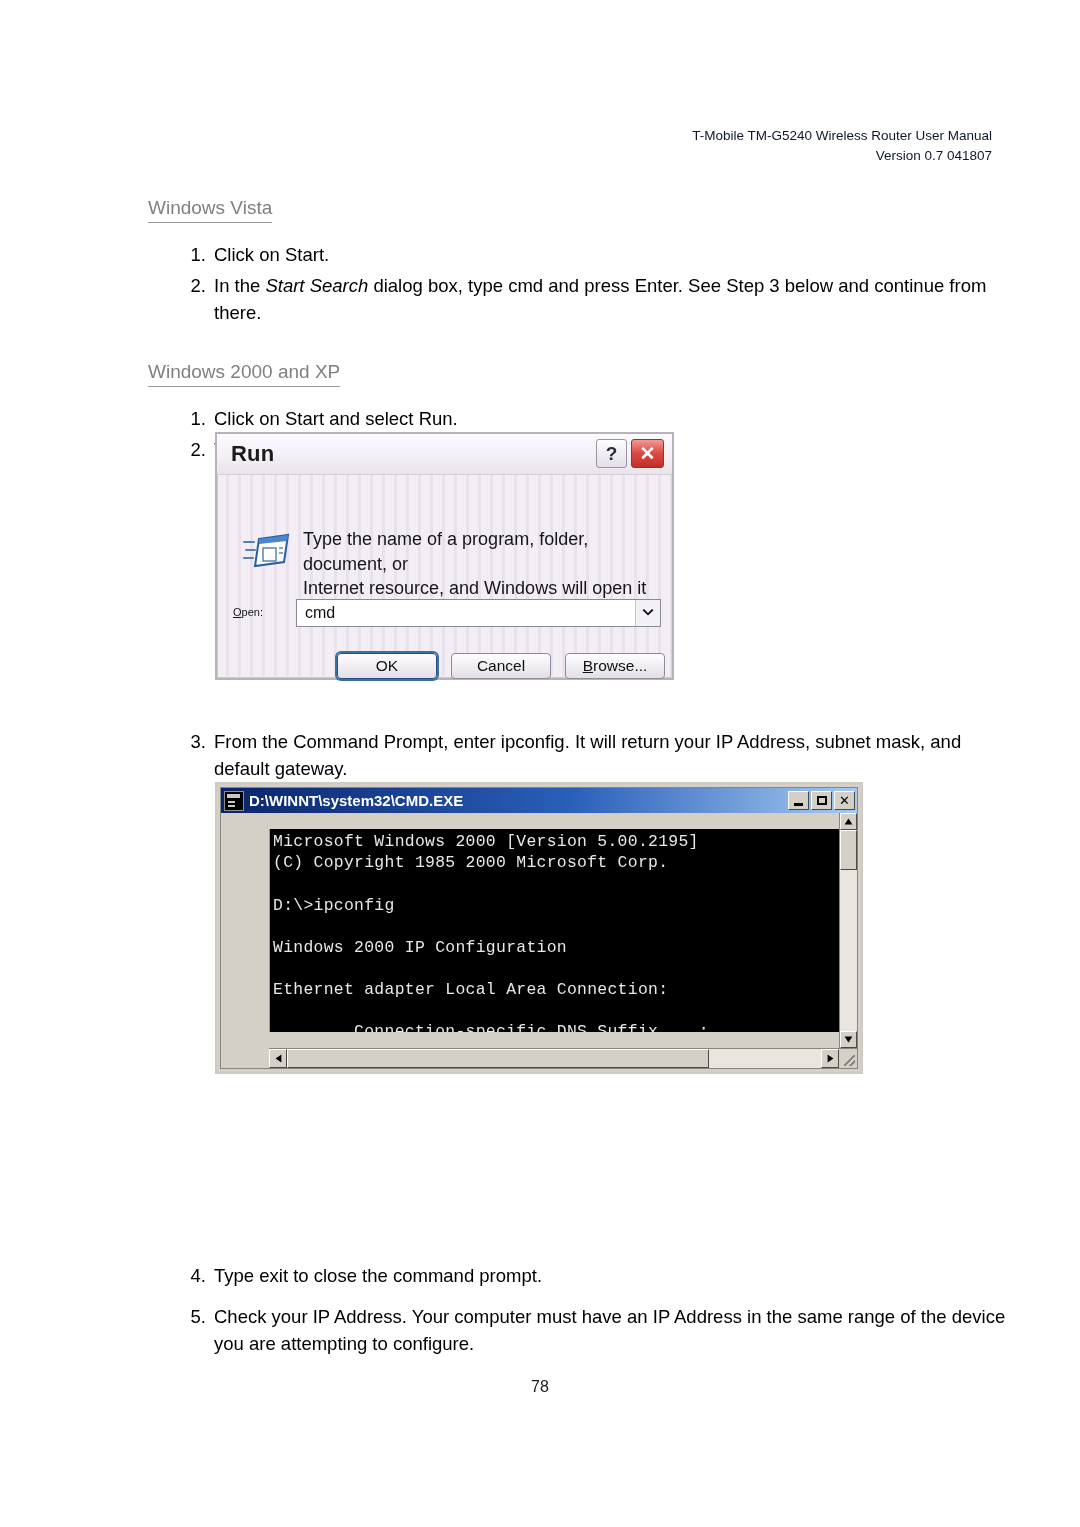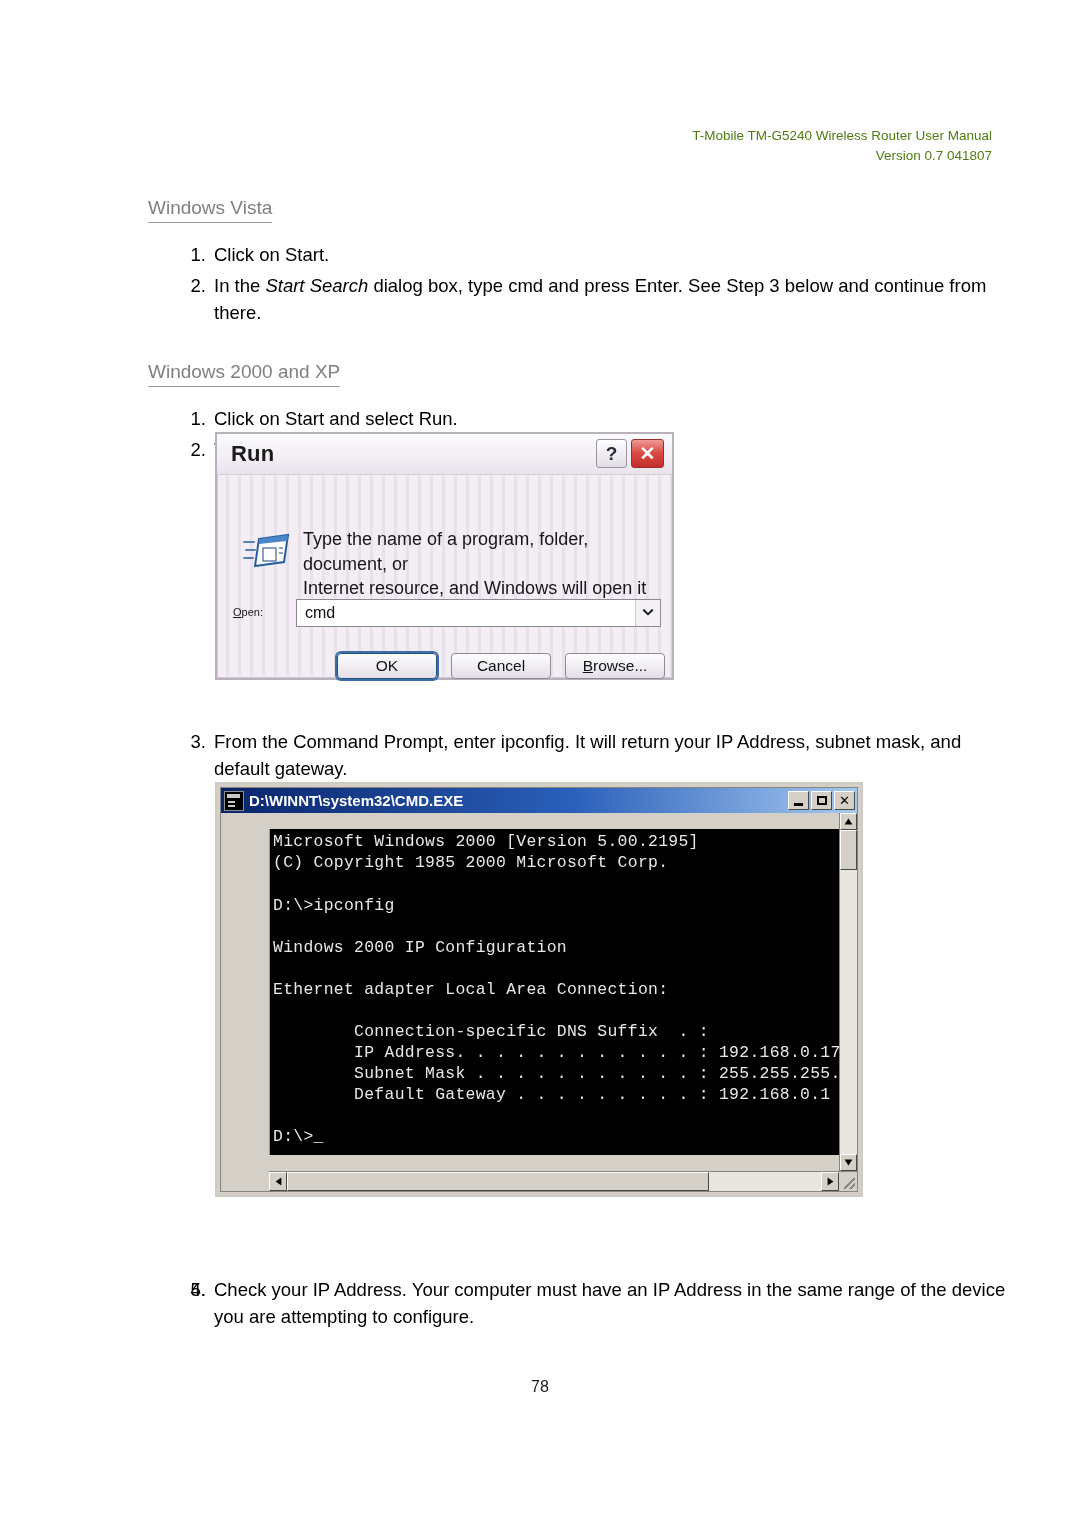--- a/index.html
+++ b/index.html
@@ -17,21 +17,21 @@
   }
 
   
   .doc-header {
     position: absolute;
     top: 126px;
     right: 88px;
     text-align: right;
     font-size: 13.5px;
     line-height: 1.45;
-    color: #4d7c0f;
+    color: #0f172a;
   }
 
   
   .content {
     position: absolute;
     left: 148px;
     top: 172px;
     width: 872px;
     margin-top: 24px;
   }
@@ -222,21 +222,21 @@
     border-color: #24517d;
   }
   .xp-btn u { text-decoration: underline; }
 
   
   .cmd-window {
     position: absolute;
     left: 215px;
     top: 782px;
     width: 648px;
-    height: 415px;
+    height: 292px;
     background: #d4d0c8;
     border: 2px solid #cfcbc4;
     box-sizing: border-box;
     padding: 3px;
   }
   .cmd-inner {
     width: 100%;
     height: 100%;
     border: 1px solid #868680;
     box-sizing: border-box;
@@ -573,20 +573,21 @@
       </div>
     </div>
 
   </div>
 </div>
 
 <div class="content" style="top:1238px;">
   <ol class="steps">
     <li>
       <span class="num">4.</span>
+      <span>Type <b>exit</b> to close the command prompt.</span>
     </li>
     <li style="margin-top:14px;">
       <span class="num">5.</span>
       <span>Check your IP Address. Your computer must have an IP Address in the same range of the device you are attempting to configure.</span>
     </li>
   </ol>
 </div>
 
 <div class="page-number">78</div>
 

